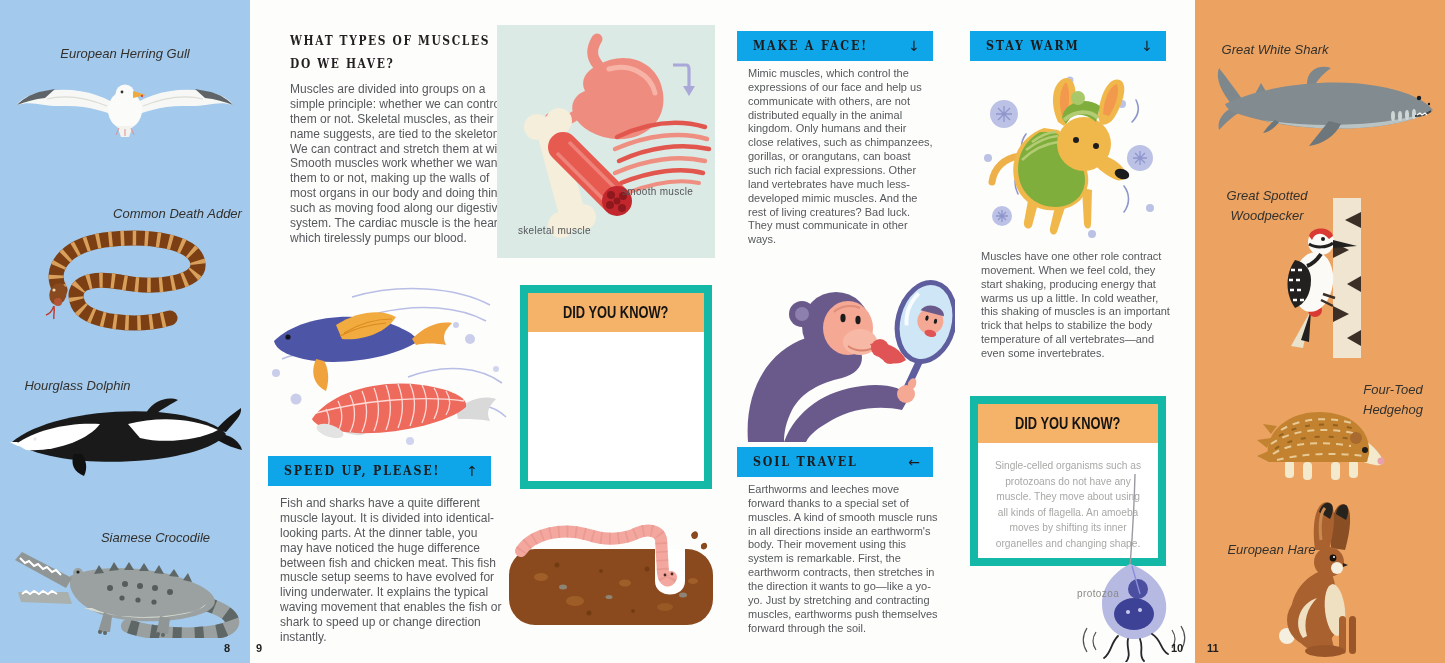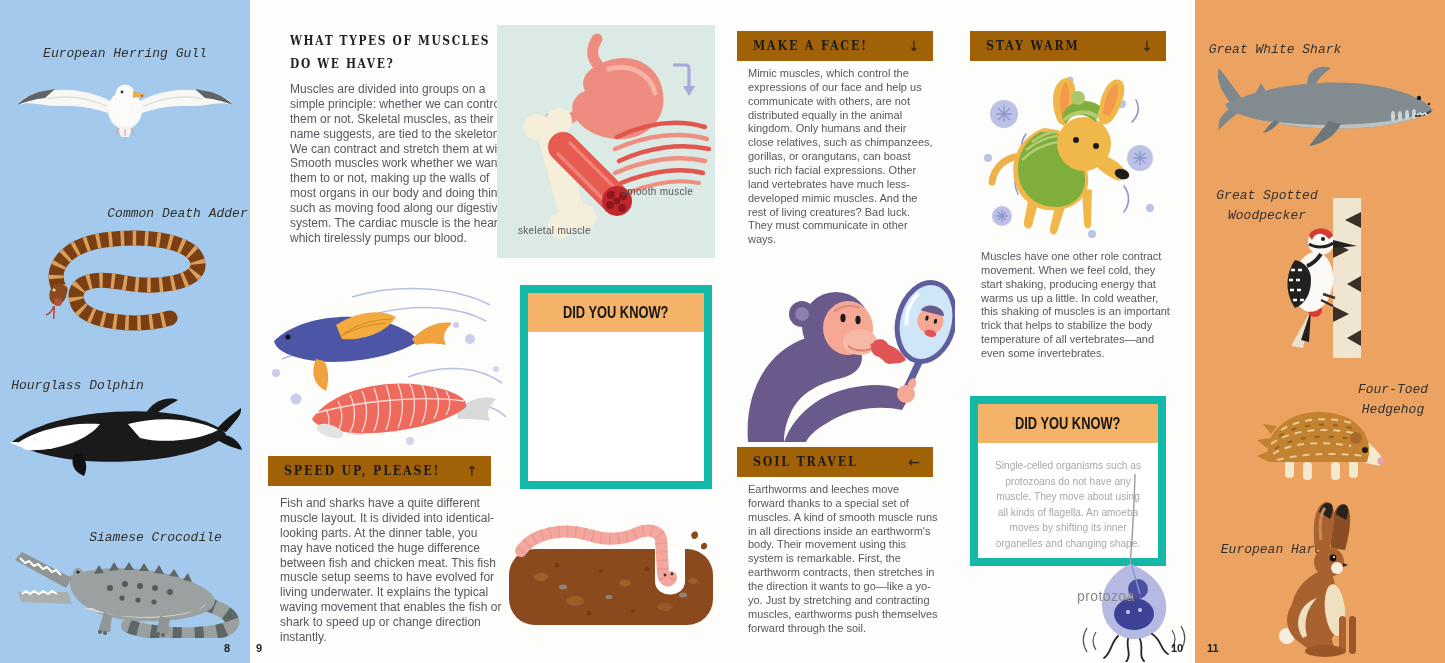--- a/index.html
+++ b/index.html
@@ -1,43 +1,43 @@
 <!DOCTYPE html>
 <html><head>
 <meta charset="utf-8">
 <style>
   html,body{margin:0;padding:0;background:#e8e8e8;}
   .spread{position:relative;width:1445px;height:663px;background:#fdfdfb;overflow:hidden;
           font-family:"Liberation Sans",sans-serif;}
   .sidebar{position:absolute;top:0;height:663px;width:250px;}
   .sidebar-left{left:0;background:#a3c9ec;}
   .sidebar-right{left:1195px;background:#eca362;}
-  .animal-label{position:absolute;font-family:Liberation Mono, monospace;font-style:italic;
+  .animal-label{position:absolute;font-family:Liberation Sans, sans-serif;font-style:italic;
                 font-size:13px;color:#33302c;text-align:center;line-height:1.55;}
   .illus{position:absolute;}
   .headline{position:absolute;font-family:"DejaVu Serif",serif;font-weight:700;
             font-size:13px;letter-spacing:2px;color:#221f20;line-height:1.75;
             transform:scaleX(.82);transform-origin:left top;}
   .body-text{position:absolute;font-size:12px;line-height:1.24;color:#55585c;}
   .col-text{position:absolute;font-size:11px;line-height:1.26;color:#55585c;}
-  .bar{position:absolute;height:30px;background:#a16207;box-sizing:border-box;
+  .bar{position:absolute;height:30px;background:#0ea5e9;box-sizing:border-box;
        display:flex;align-items:center;justify-content:space-between;padding:0 13px 0 16px;}
   .bar-title{font-family:"DejaVu Serif",serif;font-weight:700;font-size:12px;
              letter-spacing:2px;color:#1d1b1c;white-space:nowrap;transform:scaleX(.92);
              transform-origin:left center;}
   .bar-arrow{font-family:"DejaVu Sans",sans-serif;font-size:14px;color:#1d1b1c;}
   .mint{position:absolute;left:497px;top:25px;width:218px;height:233px;background:#dbeae5;}
   .dyk{position:absolute;background:#fff;border:8px solid #14b8a6;box-sizing:border-box;}
   .dyk-head{background:#f5b269;height:39px;display:flex;align-items:center;justify-content:center;}
   .dyk-title{font-weight:700;font-size:16.5px;color:#151413;letter-spacing:0;
              transform:scaleX(.78);white-space:nowrap;}
   .dyk-body{padding:24px 13px 0;font-size:10.2px;line-height:1.52;color:#a8a8a6;text-align:center;}
   .dyk-compact .dyk-body{padding-top:15px;}
   .small-label{position:absolute;font-size:10px;color:#55565a;letter-spacing:.3px;}
-  .tiny-label{position:absolute;font-size:14px;color:#8a8a88;letter-spacing:.4px;}
+  .tiny-label{position:absolute;font-size:10px;color:#8a8a88;letter-spacing:.4px;}
   .pagenum{position:absolute;font-size:11px;font-weight:700;color:#1f1f1f;}
 </style>
 </head>
 <body>
 
 <div class="spread">
 
   <div class="sidebar sidebar-left">
     <div class="animal-label" style="left:10px;top:44px;width:230px">European Herring Gull</div>
     <svg class="illus" style="left:15px;top:74px" width="220" height="64" viewBox="0 0 220 64">

